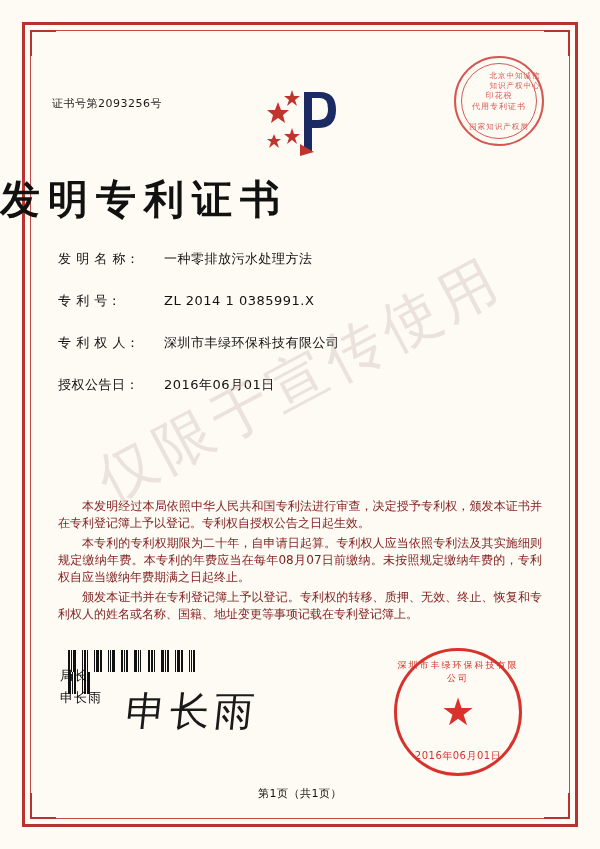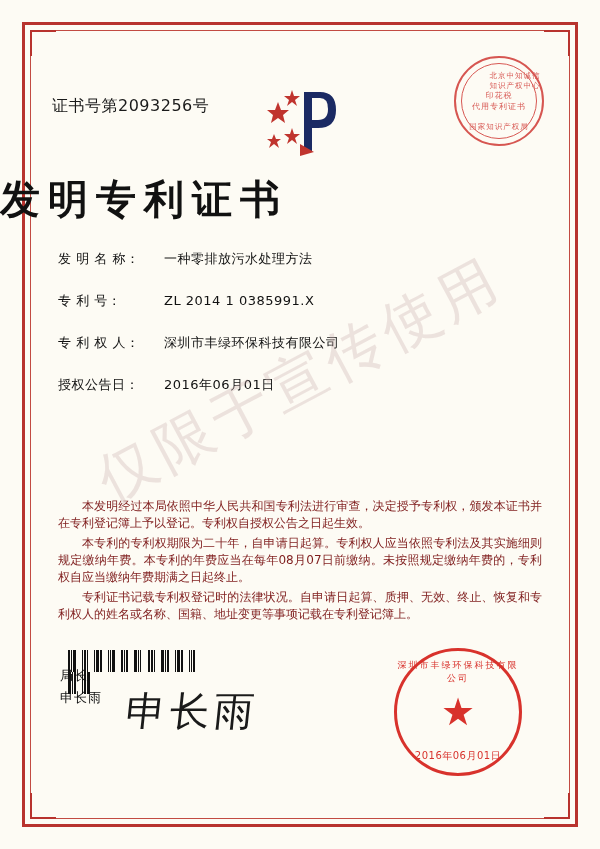--- a/index.html
+++ b/index.html
@@ -63,21 +63,21 @@
     font-family: "DejaVu Sans", "Liberation Sans", sans-serif;
     pointer-events: none;
     z-index: 5;
   }
 
   
   .cert-no {
     position: absolute;
     left: 52px;
     top: 96px;
-    font-size: 16px;
+    font-size: 11px;
     color: #1a1a1a;
     letter-spacing: 0.5px;
   }
 
   
   .logo {
     position: absolute;
     left: 262px;
     top: 82px;
     width: 90px;
@@ -319,21 +319,21 @@
     </div>
     <div class="field-row">
       <div class="field-label">授权公告日：</div>
       <div class="field-value">2016年06月01日</div>
     </div>
   </div>
 
   <div class="body-text">
     <p>本发明经过本局依照中华人民共和国专利法进行审查，决定授予专利权，颁发本证书并在专利登记簿上予以登记。专利权自授权公告之日起生效。</p>
     <p>本专利的专利权期限为二十年，自申请日起算。专利权人应当依照专利法及其实施细则规定缴纳年费。本专利的年费应当在每年08月07日前缴纳。未按照规定缴纳年费的，专利权自应当缴纳年费期满之日起终止。</p>
-    <p>专利证书记载专利权登记时的法律状况。自申请日起算、质押、无效、终止、恢复和专利权人的姓名或名称、国籍、地址变更等事项记载在专利登记簿上。</p>
+    <p>颁发本证书并在专利登记簿上予以登记。专利权的转移、质押、无效、终止、恢复和专利权人的姓名或名称、国籍、地址变更等事项记载在专利登记簿上。</p>
   </div>
 
   <div class="barcode">
     <span style="width:2px"></span><span style="width:1px"></span><span style="width:3px"></span>
     <span style="width:1px"></span><span style="width:2px"></span><span style="width:1px"></span>
     <span style="width:1px"></span><span style="width:3px"></span><span style="width:2px"></span>
     <span style="width:1px"></span><span style="width:1px"></span><span style="width:3px"></span>
     <span style="width:2px"></span><span style="width:1px"></span><span style="width:2px"></span>
     <span style="width:3px"></span><span style="width:1px"></span><span style="width:1px"></span>
     <span style="width:2px"></span><span style="width:2px"></span><span style="width:1px"></span>
@@ -351,14 +351,15 @@
 
   <div class="signature">申长雨</div>
 
   <div class="seal-main">
     <div class="ring"></div>
     <div class="seal-arc">深圳市丰绿环保科技有限公司</div>
     <div class="star">★</div>
     <div class="seal-date">2016年06月01日</div>
   </div>
 
+  <div class="page-footer">第1页（共1页）</div>
 
 </div>
 
 </body></html>

